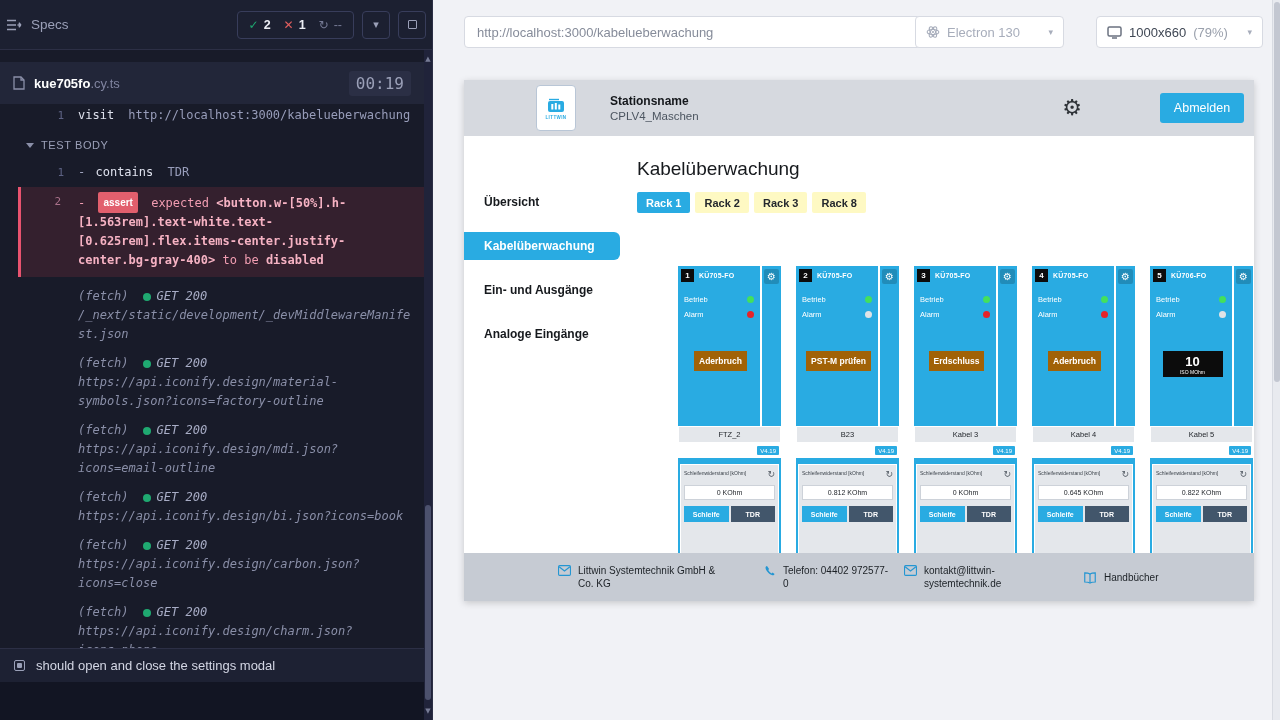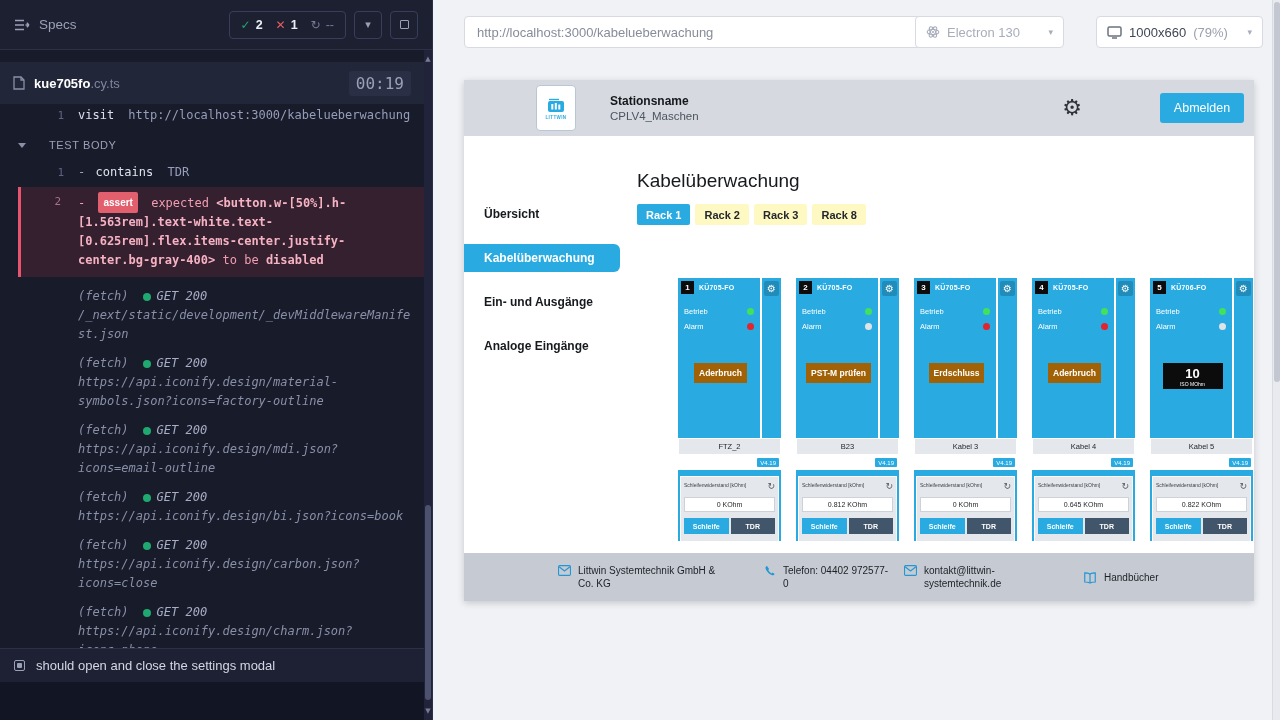--- a/index.html
+++ b/index.html
@@ -4,21 +4,21 @@
 <style>
   * { margin:0; padding:0; box-sizing:border-box; }
   html,body { width:1280px; height:720px; overflow:hidden; background:#f1f2f6;
               font-family:"Liberation Sans",sans-serif; }
   .screen { position:relative; width:1280px; height:720px; }
 
   
   .runner { position:absolute; left:0; top:0; width:433px; height:720px;
             background:#181b29; border-right:1px solid #2c2f45; }
   .topbar { position:absolute; left:0; top:0; width:100%; height:50px; background:#1c2031;
-            border-bottom:1px solid #2c2f45; display:flex; align-items:center; padding:0 14px; }
+            border-bottom:1px solid #2c2f45; display:flex; align-items:center; padding:0 6px; }
   .specs-btn { display:flex; gap:9px; align-items:center; color:#9ba0b8; font-size:13.5px; }
   .stats-box { margin-left:auto; display:flex; align-items:center; gap:13px;
                border:1px solid #383d5b; border-radius:4px; height:28px; padding:0 11px; font-size:12.5px; }
   .stat { display:flex; align-items:center; gap:5px; color:#eceef5; font-weight:700; }
   .stat .ic { font-family:"DejaVu Sans",sans-serif; font-weight:400; font-size:12px; }
   .stat.pass .ic { color:#1fa971; } .stat.fail .ic { color:#e45f5f; }
   .stat.pend { color:#767b96; font-weight:400; } .stat.pend .ic { color:#767b96; }
   .sq-btn { width:28px; height:28px; border:1px solid #383d5b; border-radius:4px; margin-left:8px;
             display:flex; align-items:center; justify-content:center; color:#9ba0b8;
             background:transparent; font-family:"DejaVu Sans",sans-serif; font-size:11px; }
@@ -31,21 +31,21 @@
   .spec-time { margin-left:auto; background:#2b2f45; color:#9ba0b8; font-size:16px;
                padding:3px 7px; border-radius:3px; font-family:"DejaVu Sans Mono",monospace; }
 
   .log { position:absolute; top:104px; left:0; right:8px; bottom:72px; overflow:hidden;
          font-family:"DejaVu Sans Mono",monospace; font-size:12px; line-height:19px; color:#9ea3bd; }
   .cmd-row { position:relative; padding:2px 10px 2px 78px; }
   .line-num { position:absolute; left:0; top:2px; width:64px; text-align:right;
               color:#5d6284; font-size:11px; }
   .cmd-name { color:#dfe2ee; }
   .cmd-arg  { color:#989dba; margin-left:7px; }
-  .section-head { display:flex; align-items:center; gap:23px; padding:9px 10px 6px 18px;
+  .section-head { display:flex; align-items:center; gap:7px; padding:9px 10px 6px 26px;
                   color:#9ba0b8; font-family:"Liberation Sans",sans-serif; font-size:11px; letter-spacing:.6px; }
   .chev-tri { width:0; height:0; border-left:4px solid transparent; border-right:4px solid transparent;
               border-top:5px solid #8a8fa8; }
   .child::before { content:"-"; margin-right:3px; color:#9ea3bd; }
 
   .assert-row { position:relative; margin:3px 0 0 18px; padding:5px 12px 7px 57px;
                 background:#34202e; border-left:3px solid #e8536f; color:#f29db2;
                 overflow-wrap:anywhere; }
   .assert-row::before { content:"-"; margin-right:6px; color:#f29db2; }
   .assert-row .line-num { left:0; top:5px; width:40px; color:#a9718a; }
@@ -89,21 +89,21 @@
   .vp-size { color:#3f4754; } .vp-zoom { color:#9aa0ac; }
   .chev-txt { font-family:"DejaVu Sans",sans-serif; font-size:9px; color:#a7adbb; margin-left:auto; }
 
   .page-scroll { position:absolute; right:0; top:0; width:8px; height:720px;
                  background:#e8eaef; border-left:1px solid #d8dbe2; }
   .page-thumb { position:absolute; left:1px; top:2px; width:6px; height:380px;
                 background:#c3c7d1; border-radius:3px; }
 
   
   .aut { position:absolute; left:30px; top:80px; width:790px; height:521px; background:#fff;
-         box-shadow:0 2px 7px rgba(0,0,0,.18); display:flex; flex-direction:column;gap:12px; }
+         box-shadow:0 2px 7px rgba(0,0,0,.18); display:flex; flex-direction:column; }
   .app-header { height:56px; flex:none; background:#d6d9df; display:flex; align-items:center; padding:0 10px; }
   .logo { margin-left:62px; width:40px; height:46px; background:#fff; border:1px solid #b9c6d6;
           border-radius:4px; display:flex; flex-direction:column; align-items:center;
           justify-content:center; gap:1px; }
   .logo-text { font-size:4.5px; font-weight:700; color:#29abe2; letter-spacing:.4px; }
   .station { margin-left:34px; }
   .station-label { font-size:12px; font-weight:700; color:#14171b; }
   .station-value { font-size:11.5px; color:#4c5560; margin-top:2px; }
   .hspacer { flex:1; }
   .app-gear { font-family:"DejaVu Sans",sans-serif; font-size:22px; color:#2f3338; line-height:1; }

